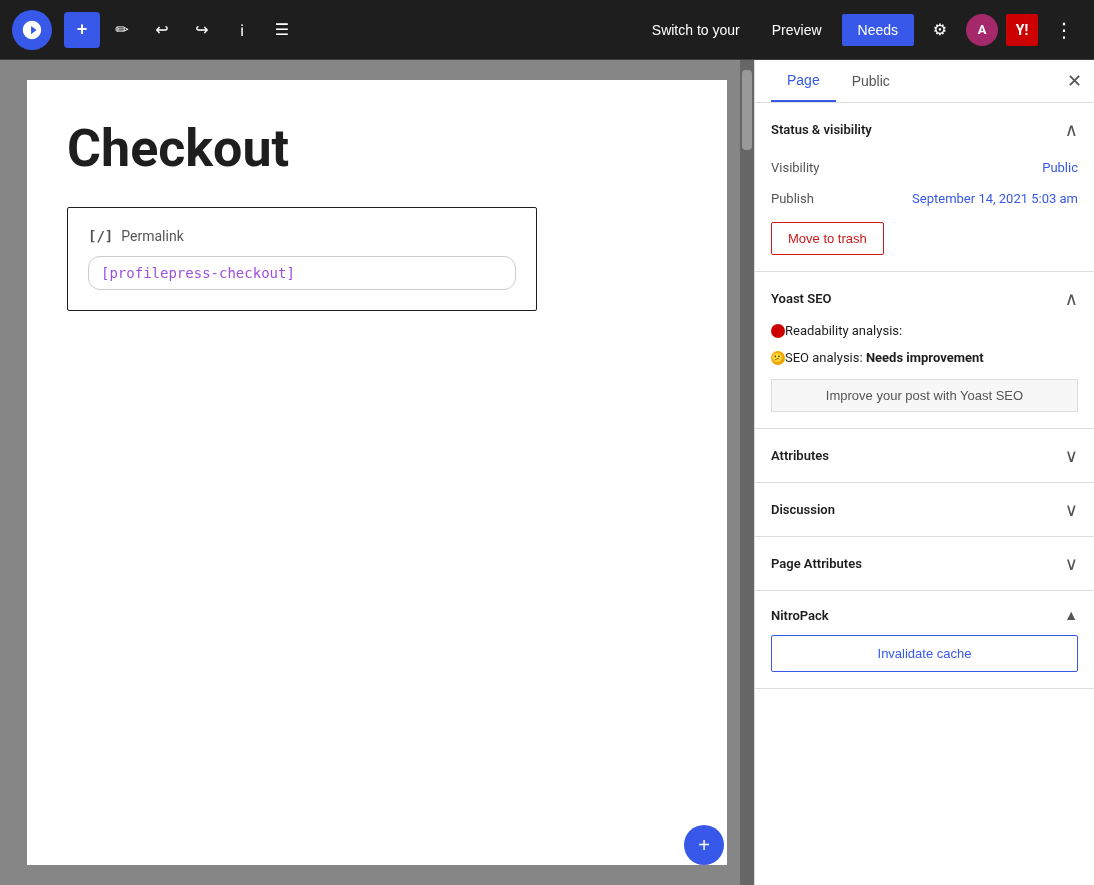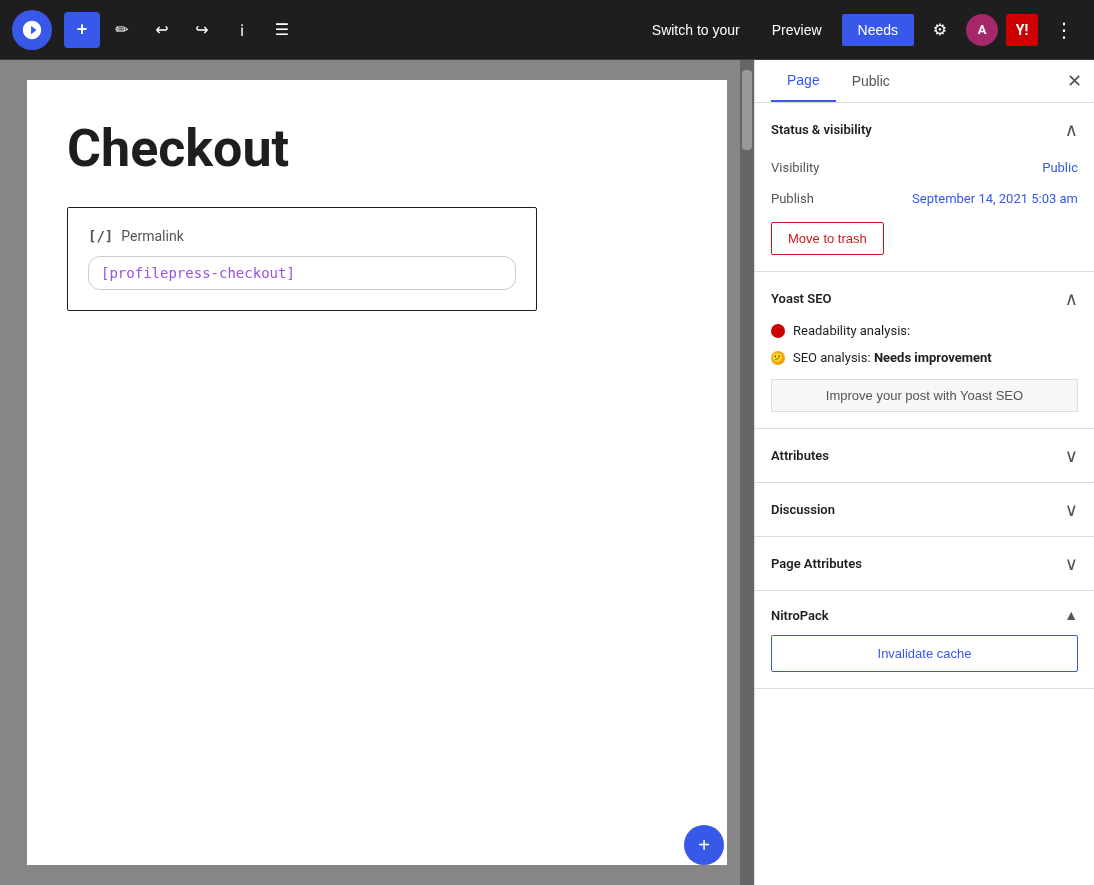--- a/index.html
+++ b/index.html
@@ -111,21 +111,21 @@
     }
     .status-label { font-size: 13px; color: #555; }
     .status-value { font-size: 13px; color: #3858e9; cursor: pointer; }
     .status-date { font-size: 13px; color: #3858e9; cursor: pointer; }
 
     .btn-move-trash {
       border: 1px solid #cc1818; color: #cc1818; background: #fff; padding: 8px 16px; border-radius: 2px; cursor: pointer; font-size: 13px; margin-top: 8px;
     }
 
     
-    .yoast-row { display: flex; align-items: center; gap: 8px; padding: 4px 0; font-size: 13px; color: #1e1e1e; }
+    .yoast-row { display: flex; align-items: center; padding: 4px 0; font-size: 13px; color: #1e1e1e; }
     .dot-red { width: 14px; height: 14px; background: #cc0000; border-radius: 50%; flex-shrink: 0; }
     .btn-improve-yoast {
       background: #f7f7f7; border: 1px solid #ddd; color: #555; padding: 8px 16px; border-radius: 0; cursor: pointer; font-size: 13px; margin-top: 10px; width: 100%;
     }
 
     
     .btn-invalidate {
       background: #fff; border: 1px solid #3858e9; color: #3858e9; padding: 10px; border-radius: 2px; cursor: pointer; font-size: 13px; width: 100%; margin-top: 12px;
     }
 

